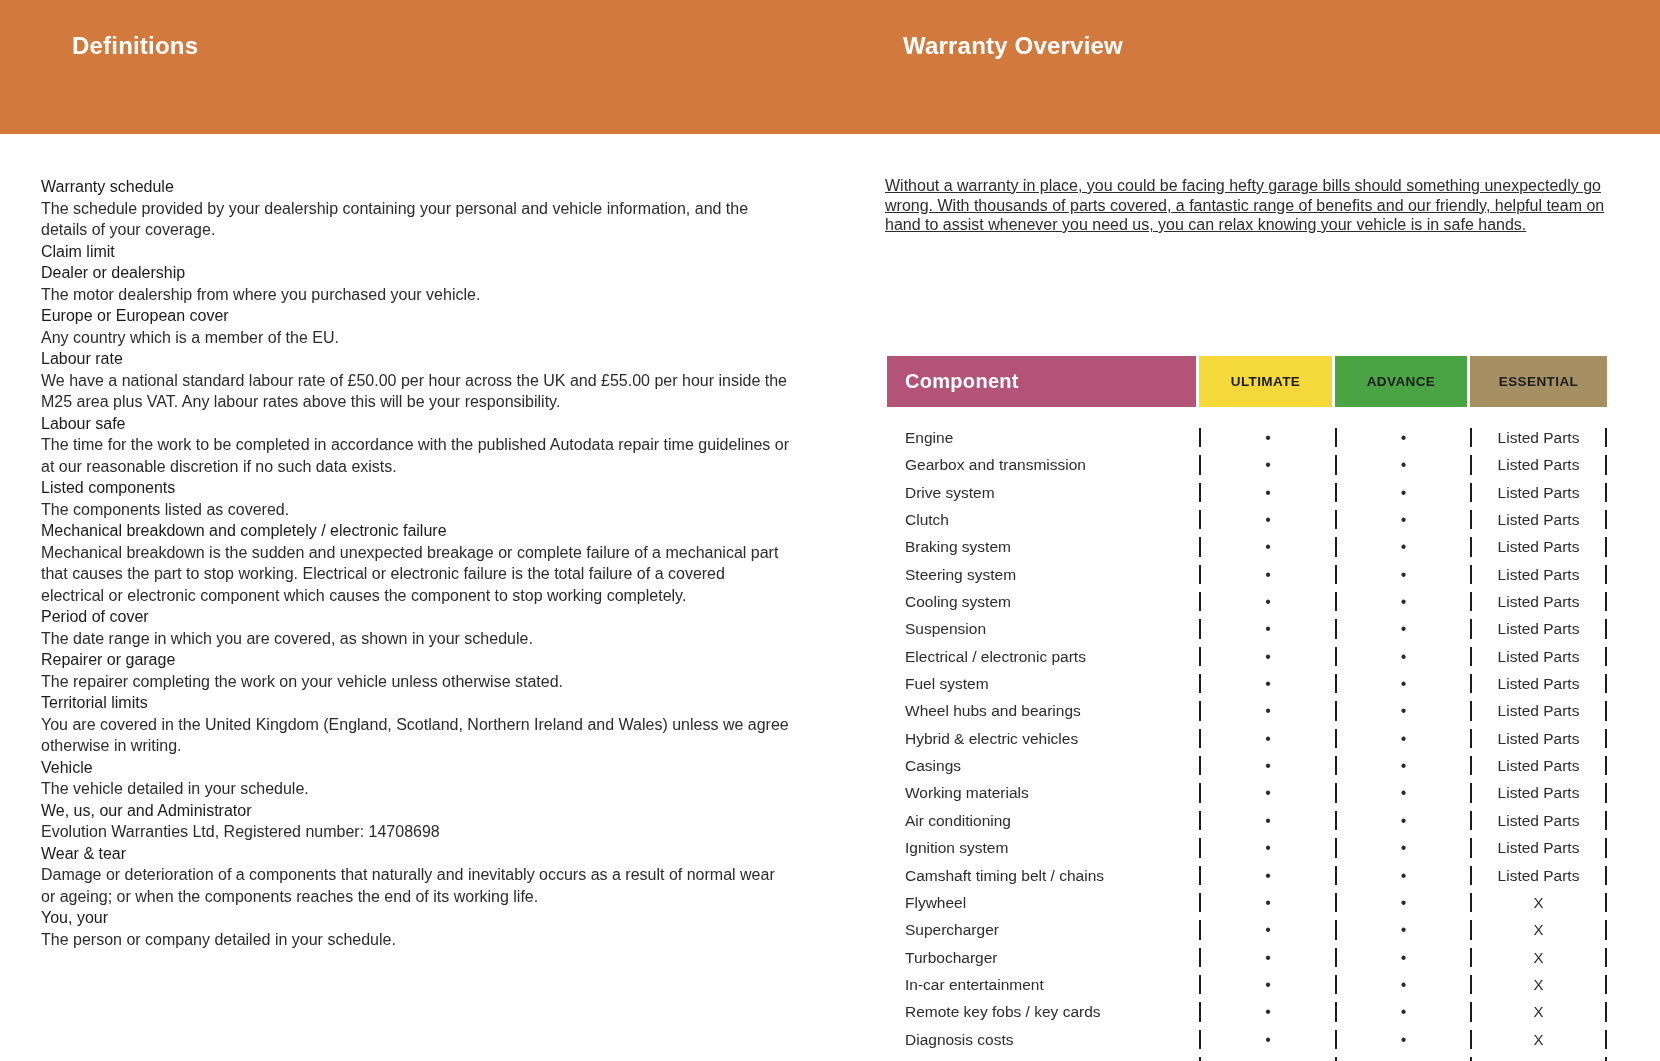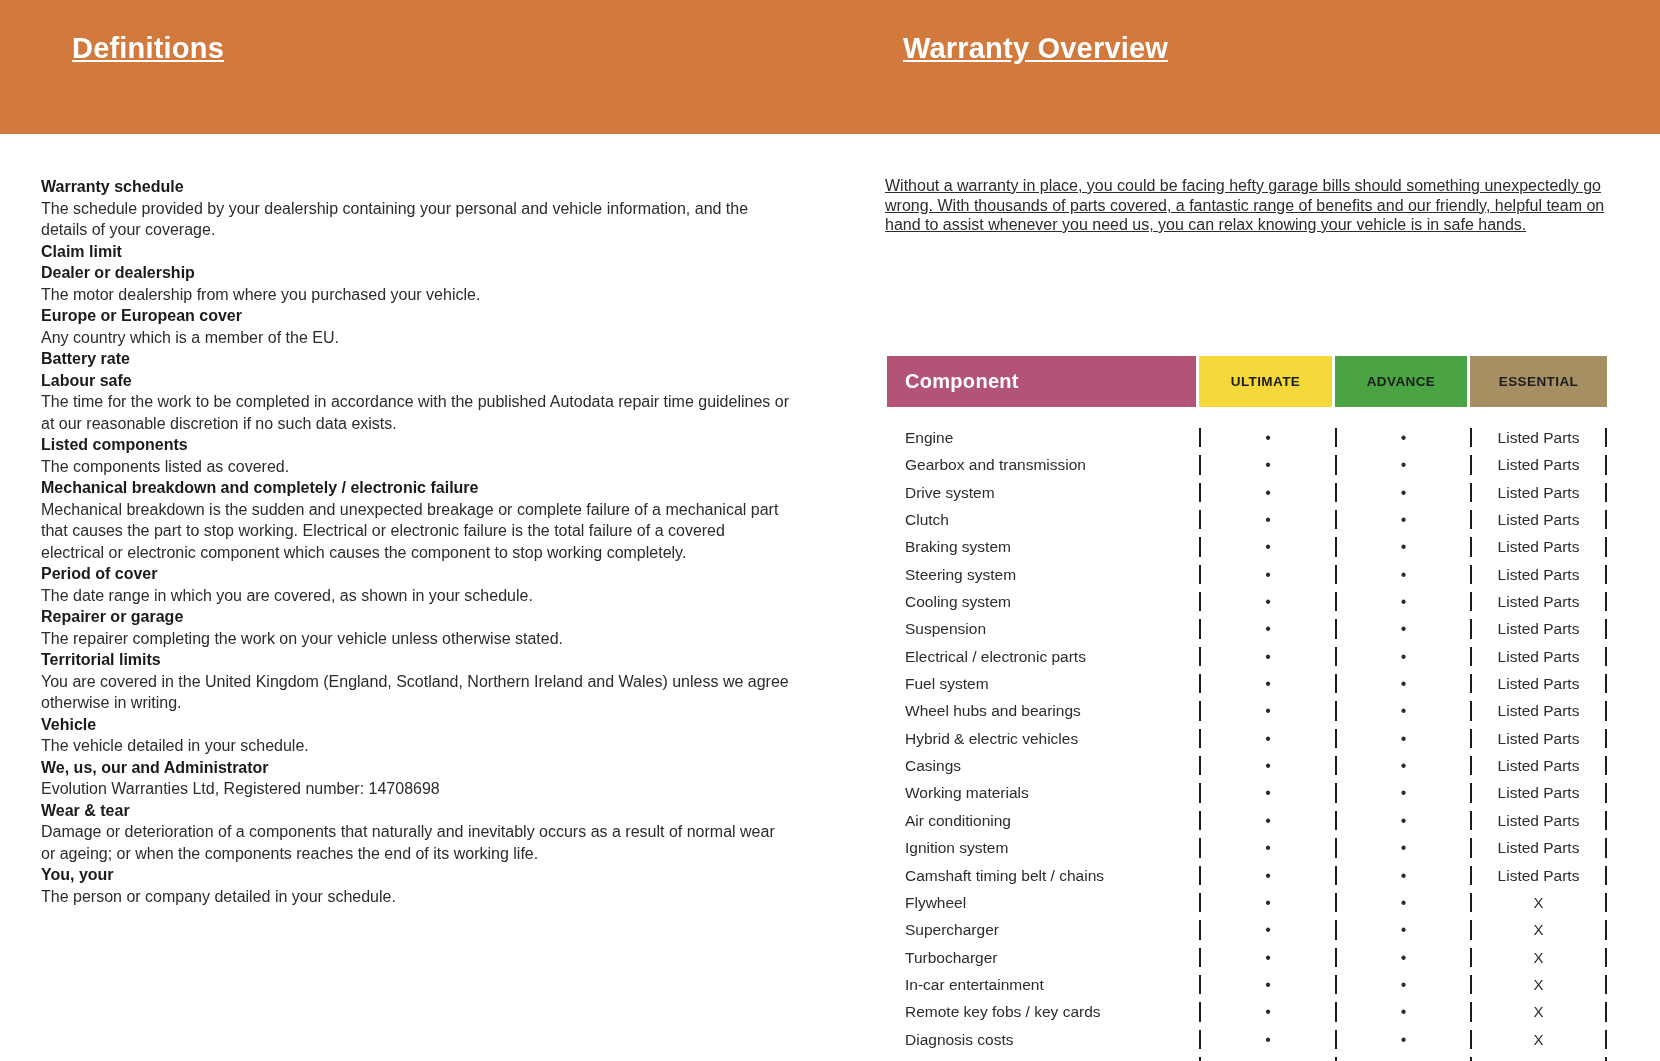--- a/index.html
+++ b/index.html
@@ -12,28 +12,28 @@
     --c-bold:#1b1b1b;
     --c-line:#1d1d1d;
   }
   *{margin:0;padding:0;box-sizing:border-box;}
   html,body{width:1660px;height:1061px;background:#ffffff;
     font-family:"Liberation Sans",sans-serif;color:var(--c-text);}
   .page{position:relative;width:1660px;height:1061px;overflow:hidden;background:#fff;}
 
   
   .banner{position:absolute;top:0;left:0;width:1660px;height:134px;background:var(--c-banner);}
-  .banner-title{position:absolute;top:33px;font-size:29px;line-height:1.1;font-weight:bold;color:#ffffff;letter-spacing:.2px;text-decoration:underline;}
+  .banner-title{position:absolute;top:33px;font-size:24px;line-height:1.1;font-weight:bold;color:#ffffff;letter-spacing:.2px;}
   .banner-title.left{left:72px;}
   .banner-title.right{left:903px;}
 
   
   .definitions{position:absolute;left:41px;top:176px;width:748px;
     font-size:16px;line-height:21.5px;}
-  .def-term{font-weight:bold;color:var(--c-bold);}
+  .def-term{font-weight:normal;color:var(--c-bold);}
   .def-text{color:var(--c-text);}
 
   
   .overview{position:absolute;left:885px;top:176px;width:725px;text-decoration:underline;}
   .overview p{font-size:16px;line-height:19.5px;color:var(--c-text);}
   .overview p + p{margin-top:18px;}
 
   
   .cmp-table{position:absolute;left:887px;top:356px;width:720px;}
   .thead{display:grid;grid-template-columns:312px 136px 135px 137px;height:51px;}
@@ -70,21 +70,22 @@
 
   <section class="definitions">
 
   <div class="def-term">Warranty schedule</div>
       <div class="def-text">The schedule provided by your dealership containing your personal and vehicle information, and the details of your coverage.</div>
       <div class="def-term">Claim limit</div>
       <div class="def-term">Dealer or dealership</div>
       <div class="def-text">The motor dealership from where you purchased your vehicle.</div>
       <div class="def-term">Europe or European cover</div>
       <div class="def-text">Any country which is a member of the EU.</div>
-      <div class="def-term">Battery rate</div>
+      <div class="def-term">Labour rate</div>
+      <div class="def-text">We have a national standard labour rate of £50.00 per hour across the UK and £55.00 per hour inside the M25 area plus VAT. Any labour rates above this will be your responsibility.</div>
       <div class="def-term">Labour safe</div>
       <div class="def-text">The time for the work to be completed in accordance with the published Autodata repair time guidelines or at our reasonable discretion if no such data exists.</div>
       <div class="def-term">Listed components</div>
       <div class="def-text">The components listed as covered.</div>
       <div class="def-term">Mechanical breakdown and completely / electronic failure</div>
       <div class="def-text">Mechanical breakdown is the sudden and unexpected breakage or complete failure of a mechanical part that causes the part to stop working. Electrical or electronic failure is the total failure of a covered electrical or electronic component which causes the component to stop working completely.</div>
       <div class="def-term">Period of cover</div>
       <div class="def-text">The date range in which you are covered, as shown in your schedule.</div>
       <div class="def-term">Repairer or garage</div>
       <div class="def-text">The repairer completing the work on your vehicle unless otherwise stated.</div>

